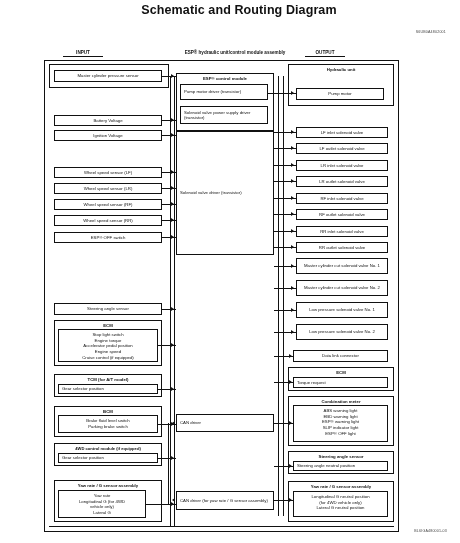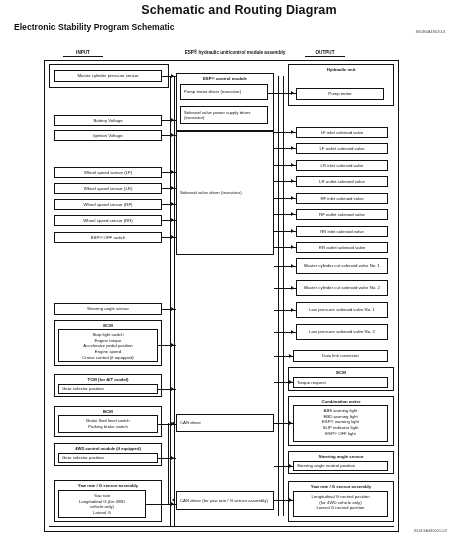--- a/index.html
+++ b/index.html
@@ -40,21 +40,20 @@
     border-bottom:2px solid transparent;border-left:3px solid #111;}
   .arwl{position:absolute;width:0;height:0;border-top:2px solid transparent;
     border-bottom:2px solid transparent;border-right:3px solid #111;}
 </style>
 </head>
 <body>
 
 <div class="page">
 
   <div class="doc-title">Schematic and Routing Diagram</div>
-  <div class="sub-title">Electronic Stability Program Schematic</div>
   <div class="doc-code">S6UB0A4802001</div>
   <div class="foot-code">BL6IGA480001-03</div>
 
   <div class="col-head ul" style="left:63px;top:50px;width:40px;">INPUT</div>
   <div class="col-head" style="left:160px;top:50px;width:150px;">ESP® hydraulic unit/control module assembly</div>
   <div class="col-head ul" style="left:305px;top:50px;width:40px;">OUTPUT</div>
 
   <div class="frame frame-thick" style="left:44px;top:60px;width:355px;height:472px;"></div>
 
   <div class="box" style="left:49px;top:64px;width:120px;height:24px;"></div>

